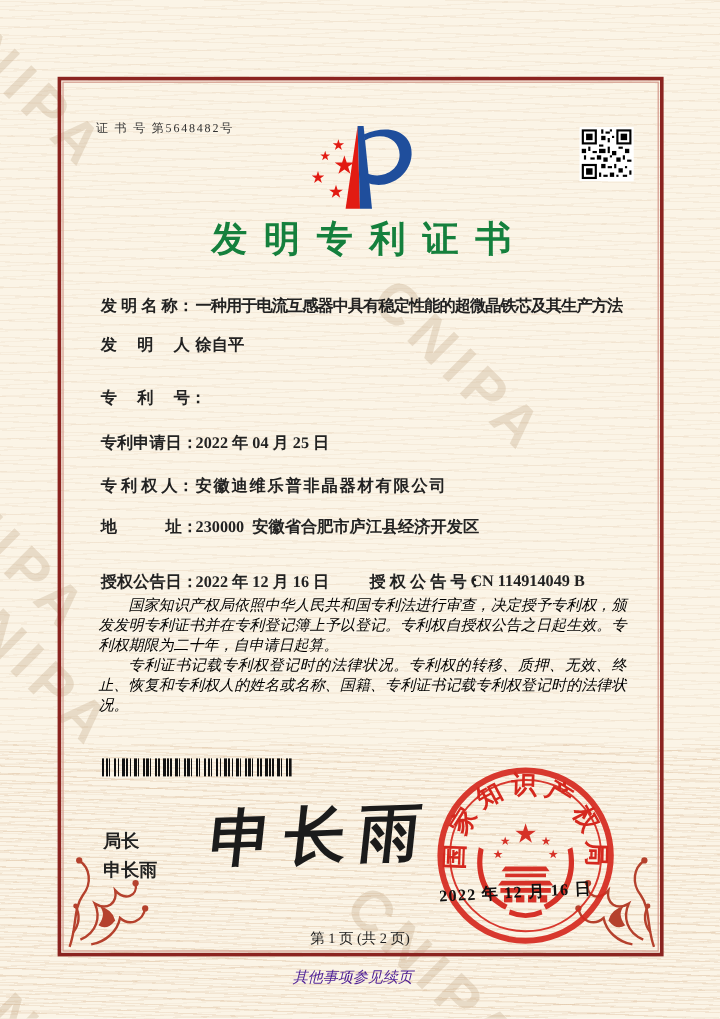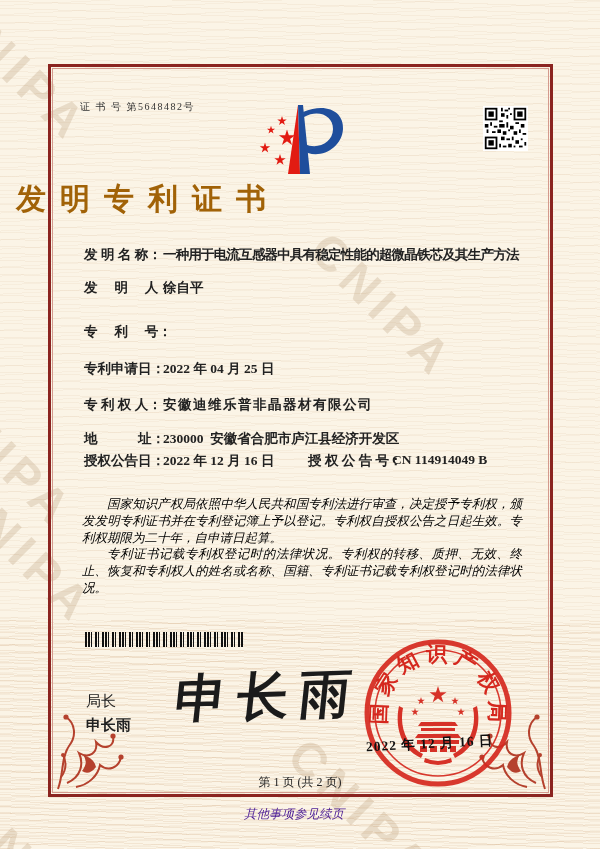--- a/index.html
+++ b/index.html
@@ -35,43 +35,43 @@
     border:3px solid #8b2420;
   }
   .frame-inner{ position:absolute; inset:1px; border:1px solid #d49a8d; }
   .cert-no{
     position:absolute; left:80px; top:100px; font-size:10px; letter-spacing:1.5px;
     color:#333;
   }
   .logo{ position:absolute; left:253px; top:100px; }
   .qr{ position:absolute; left:483px; top:106px; width:45px; height:45px; background:#fff; }
   .title{
-    position:absolute; left:0; right:0; top:179px; text-align:left;
+    position:absolute; left:0; right:0; top:179px; text-align:center;
     font-size:30px; font-weight:bold; letter-spacing:14px; padding-left:16px;
-    color:#a16207;
+    color:#15803d;
   }
   .row{ position:absolute; left:0; width:600px; height:20px; }
   .lab{ position:absolute; left:84px; font-size:13.5px; font-weight:bold; white-space:pre; }
   .val{ position:absolute; left:163px; font-size:13.5px; font-weight:bold; white-space:pre; letter-spacing:0; }
   .lab2{ position:absolute; left:308px; font-size:13.5px; font-weight:bold; white-space:pre; }
   .val2{ position:absolute; left:392px; font-size:13.5px; font-weight:bold; white-space:pre; }
   .body-text{
     position:absolute; left:82px; top:496px; width:440px;
     font-size:12.5px; line-height:16.8px; text-align:justify;
     font-style:italic; color:#000000;
   }
   .body-text p{ margin:0; text-indent:2em; }
   .barcode{
     position:absolute; left:85px; top:632px; width:158px; height:15px;
     background:repeating-linear-gradient(90deg,
       #111 0 2px, transparent 2px 3px, #111 3px 5px, transparent 5px 6px,
       #111 6px 7px, transparent 7px 10px, #111 10px 12px, transparent 12px 13px,
       #111 13px 14px, transparent 14px 17px);
   }
-  .director-label{ position:absolute; left:86px; top:692px; font-size:15px; font-weight:normal;
+  .director-label{ position:absolute; left:86px; top:692px; font-size:15px; font-weight:bold;
     font-family:"Liberation Sans","DejaVu Sans",sans-serif; }
   .director-name{ position:absolute; left:86px; top:716px; font-size:15px; font-weight:bold;
     font-family:"Liberation Sans","DejaVu Sans",sans-serif; }
   .signature{
     position:absolute; left:175px; top:662px; font-size:52px; color:#1b1b1b;
     letter-spacing:10px; transform:rotate(-2deg) skewX(-8deg); font-weight:bold;
   }
   .seal{ position:absolute; left:363px; top:638px; width:150px; height:150px; }
   .seal-date{
     position:absolute; left:366px; top:735px; font-size:13.5px; font-weight:bold;
@@ -219,21 +219,21 @@
     <span class="val">2022 年 04 月 25 日</span>
   </div>
   <div class="row" style="top:396px">
     <span class="lab">专 利 权 人：</span>
     <span class="val" style="letter-spacing:1.5px">安徽迪维乐普非晶器材有限公司</span>
   </div>
   <div class="row" style="top:430px">
     <span class="lab">地　　　址：</span>
     <span class="val">230000  安徽省合肥市庐江县经济开发区</span>
   </div>
-  <div class="row" style="top:452px">
+  <div class="row" style="top:476px">
     <span class="lab">授权公告日：</span>
     <span class="val">2022 年 12 月 16 日</span>
     <span class="lab2">授 权 公 告 号：</span>
     <span class="val2">CN 114914049 B</span>
   </div>
 
   <div class="body-text">
     <p>国家知识产权局依照中华人民共和国专利法进行审查，决定授予专利权，颁发发明专利证书并在专利登记簿上予以登记。专利权自授权公告之日起生效。专利权期限为二十年，自申请日起算。</p>
     <p>专利证书记载专利权登记时的法律状况。专利权的转移、质押、无效、终止、恢复和专利权人的姓名或名称、国籍、专利证书记载专利权登记时的法律状况。</p>
   </div>

